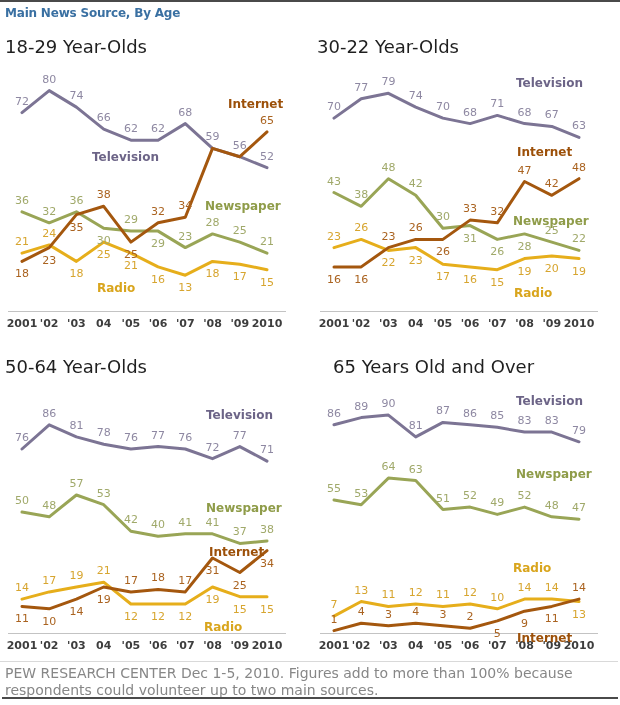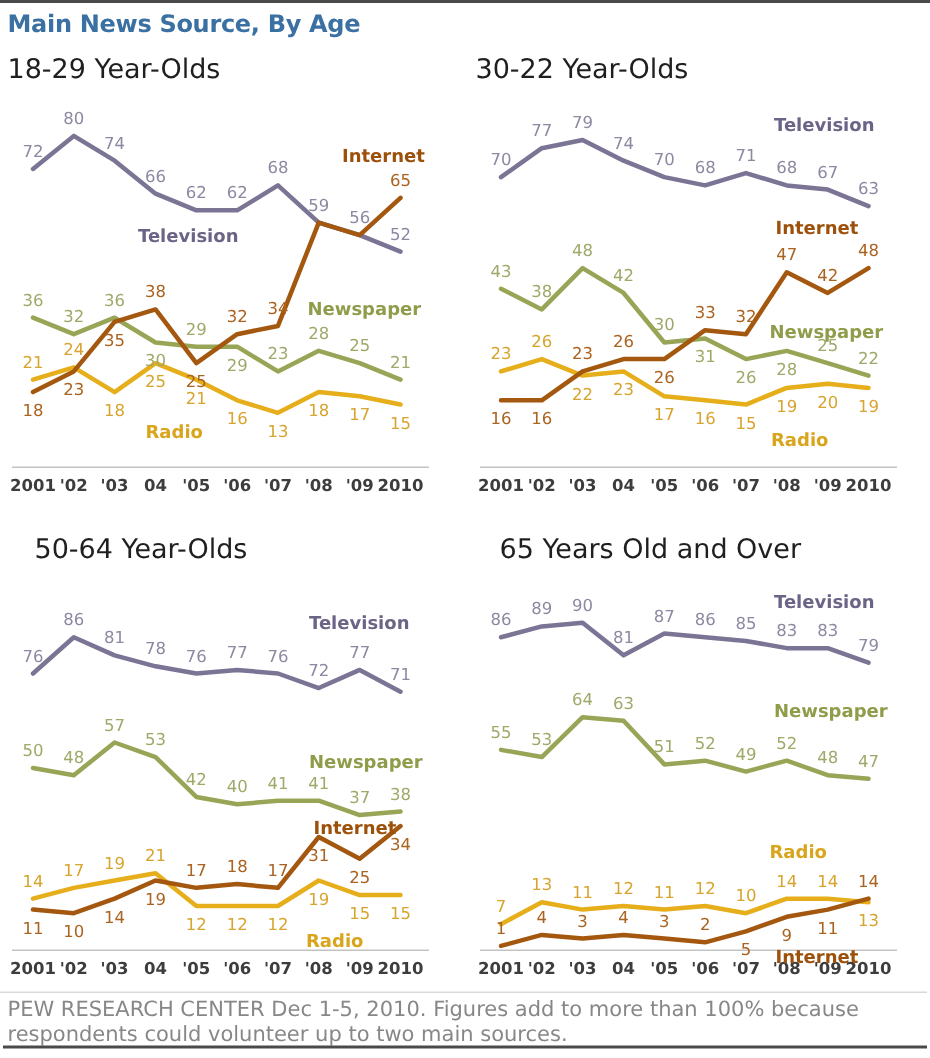--- a/index.html
+++ b/index.html
@@ -3,21 +3,21 @@
 <meta charset="utf-8">
 <style>
   html,body{margin:0;padding:0;background:#ffffff;}
   .canvas{
     position:relative;width:620px;height:705px;background:#fff;overflow:hidden;
     font-family:"DejaVu Sans","Liberation Sans",sans-serif;
   }
   .topline{position:absolute;left:0;top:0;width:620px;height:2px;}
   .bottomline{position:absolute;left:2px;top:697px;width:616px;height:2px;}
   .divider{position:absolute;left:0;top:661px;width:618px;height:1px;}
-  h1{position:absolute;left:5px;top:6px;margin:0;font-size:16px;font-weight:bold;letter-spacing:-0.2px;}
+  h1{position:absolute;left:5px;top:6px;margin:0;font-size:12px;font-weight:bold;letter-spacing:-0.2px;}
   h2{position:absolute;margin:0;font-size:18px;font-weight:normal;}
   #st0{left:5px;top:36px;}
   #st1{left:317px;top:36px;}
   #st2{left:5px;top:356px;}
   #st3{left:317px;top:356px;}
   svg.plot{position:absolute;width:300px;height:290px;}
   #plot0{left:0;top:52px;}
   #plot1{left:312px;top:52px;}
   #plot2{left:0;top:374px;}
   #plot3{left:312px;top:374px;}
@@ -26,21 +26,21 @@
 </style>
 </head>
 <body>
 
 <div class="canvas">
   <div class="topline" style="background: rgb(74, 74, 74);"></div>
   <h1 style="color: rgb(58, 112, 162);">Main News Source, By Age</h1>
 
   <h2 id="st0" style="color: rgb(31, 31, 31);">18-29 Year-Olds</h2>
   <h2 id="st1" style="color: rgb(31, 31, 31);">30-22 Year-Olds</h2>
-  <h2 id="st2" style="color: rgb(31, 31, 31); margin-left: 18px;">50-64 Year-Olds</h2>
+  <h2 id="st2" style="color: rgb(31, 31, 31);">50-64 Year-Olds</h2>
   <h2 id="st3" style="color: rgb(31, 31, 31); margin-left: 16px;">65 Years Old and Over</h2>
 
   <svg id="plot0" class="plot" viewBox="0 0 300 290">
       <line x1="8" y1="259.5" x2="286" y2="259.5" stroke="#c3c3c3" stroke-width="1"></line>
       <text x="22.0" y="275" text-anchor="middle" font-size="11" font-weight="bold" fill="#3d3d3d">2001</text>
       <text x="49.2" y="275" text-anchor="middle" font-size="11" font-weight="bold" fill="#3d3d3d">'02</text>
       <text x="76.4" y="275" text-anchor="middle" font-size="11" font-weight="bold" fill="#3d3d3d">'03</text>
       <text x="103.7" y="275" text-anchor="middle" font-size="11" font-weight="bold" fill="#3d3d3d">04</text>
       <text x="130.9" y="275" text-anchor="middle" font-size="11" font-weight="bold" fill="#3d3d3d">'05</text>
       <text x="158.1" y="275" text-anchor="middle" font-size="11" font-weight="bold" fill="#3d3d3d">'06</text>

